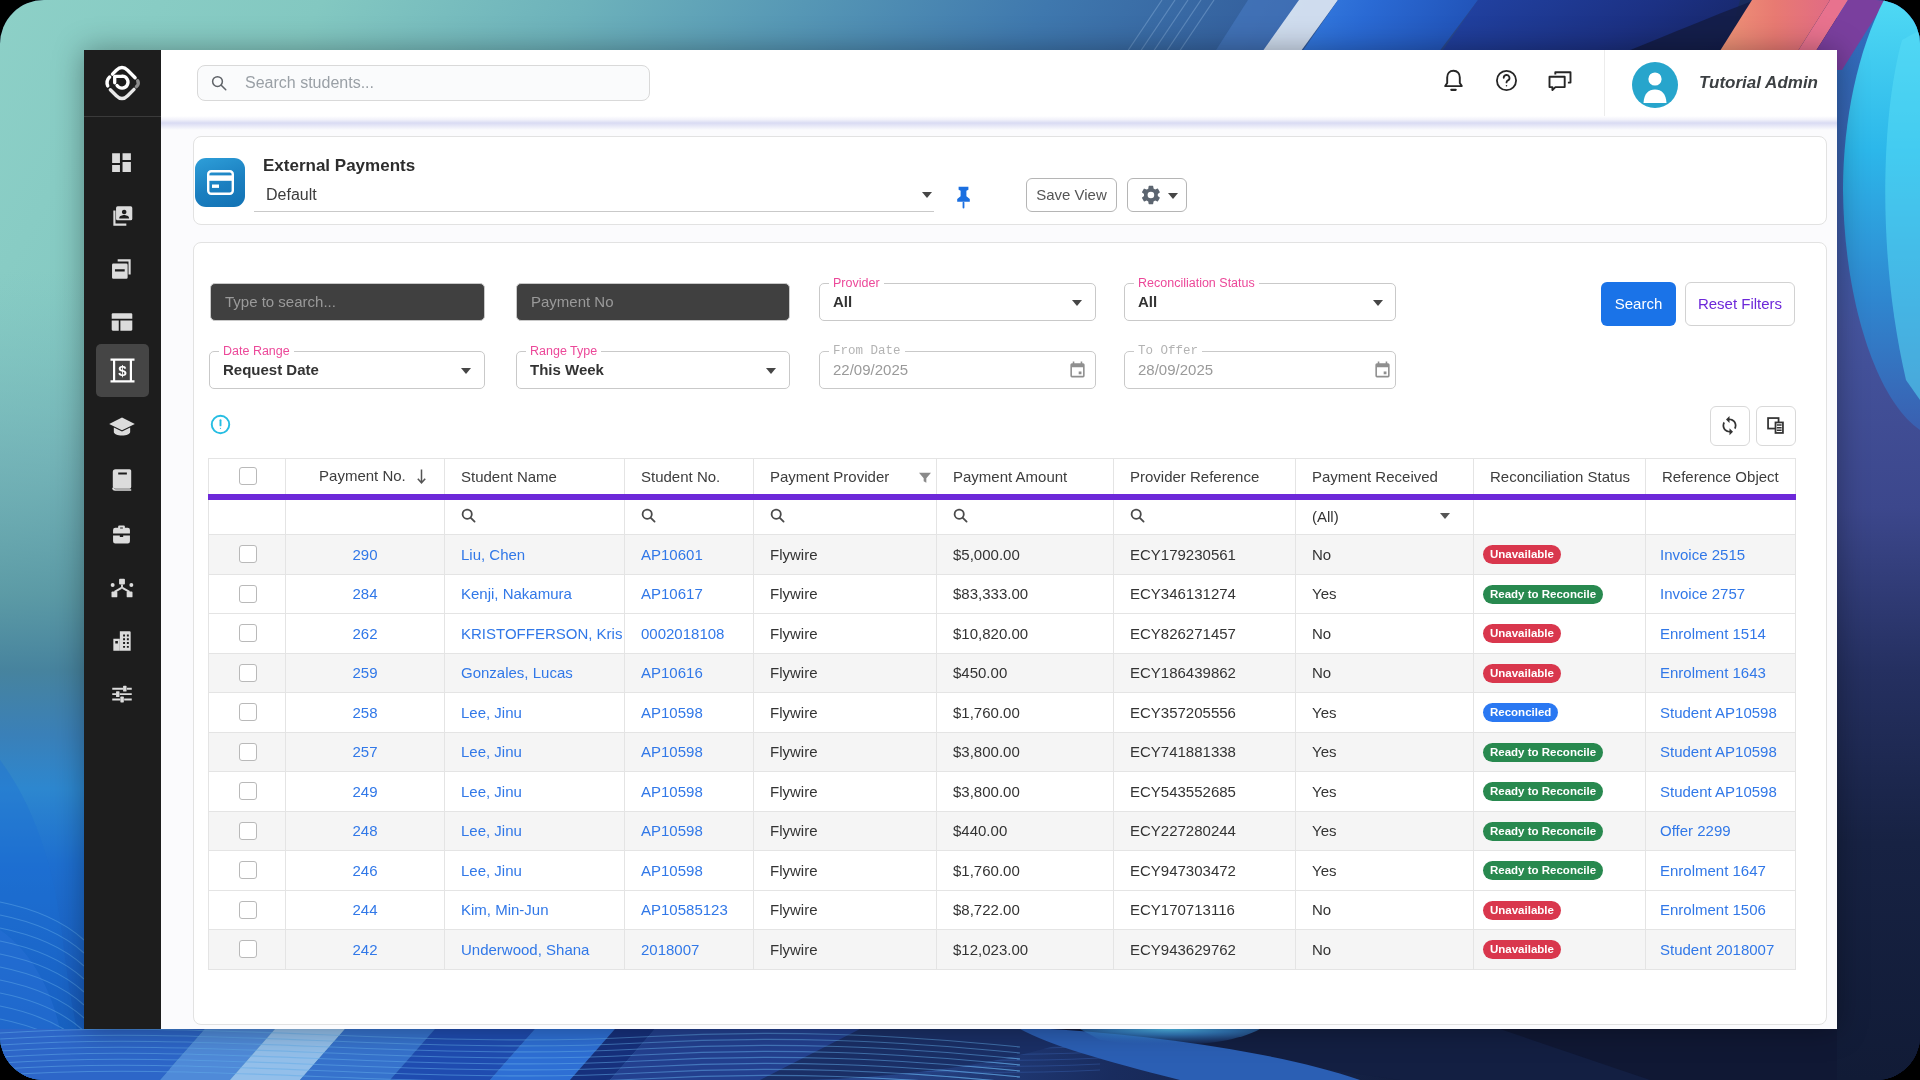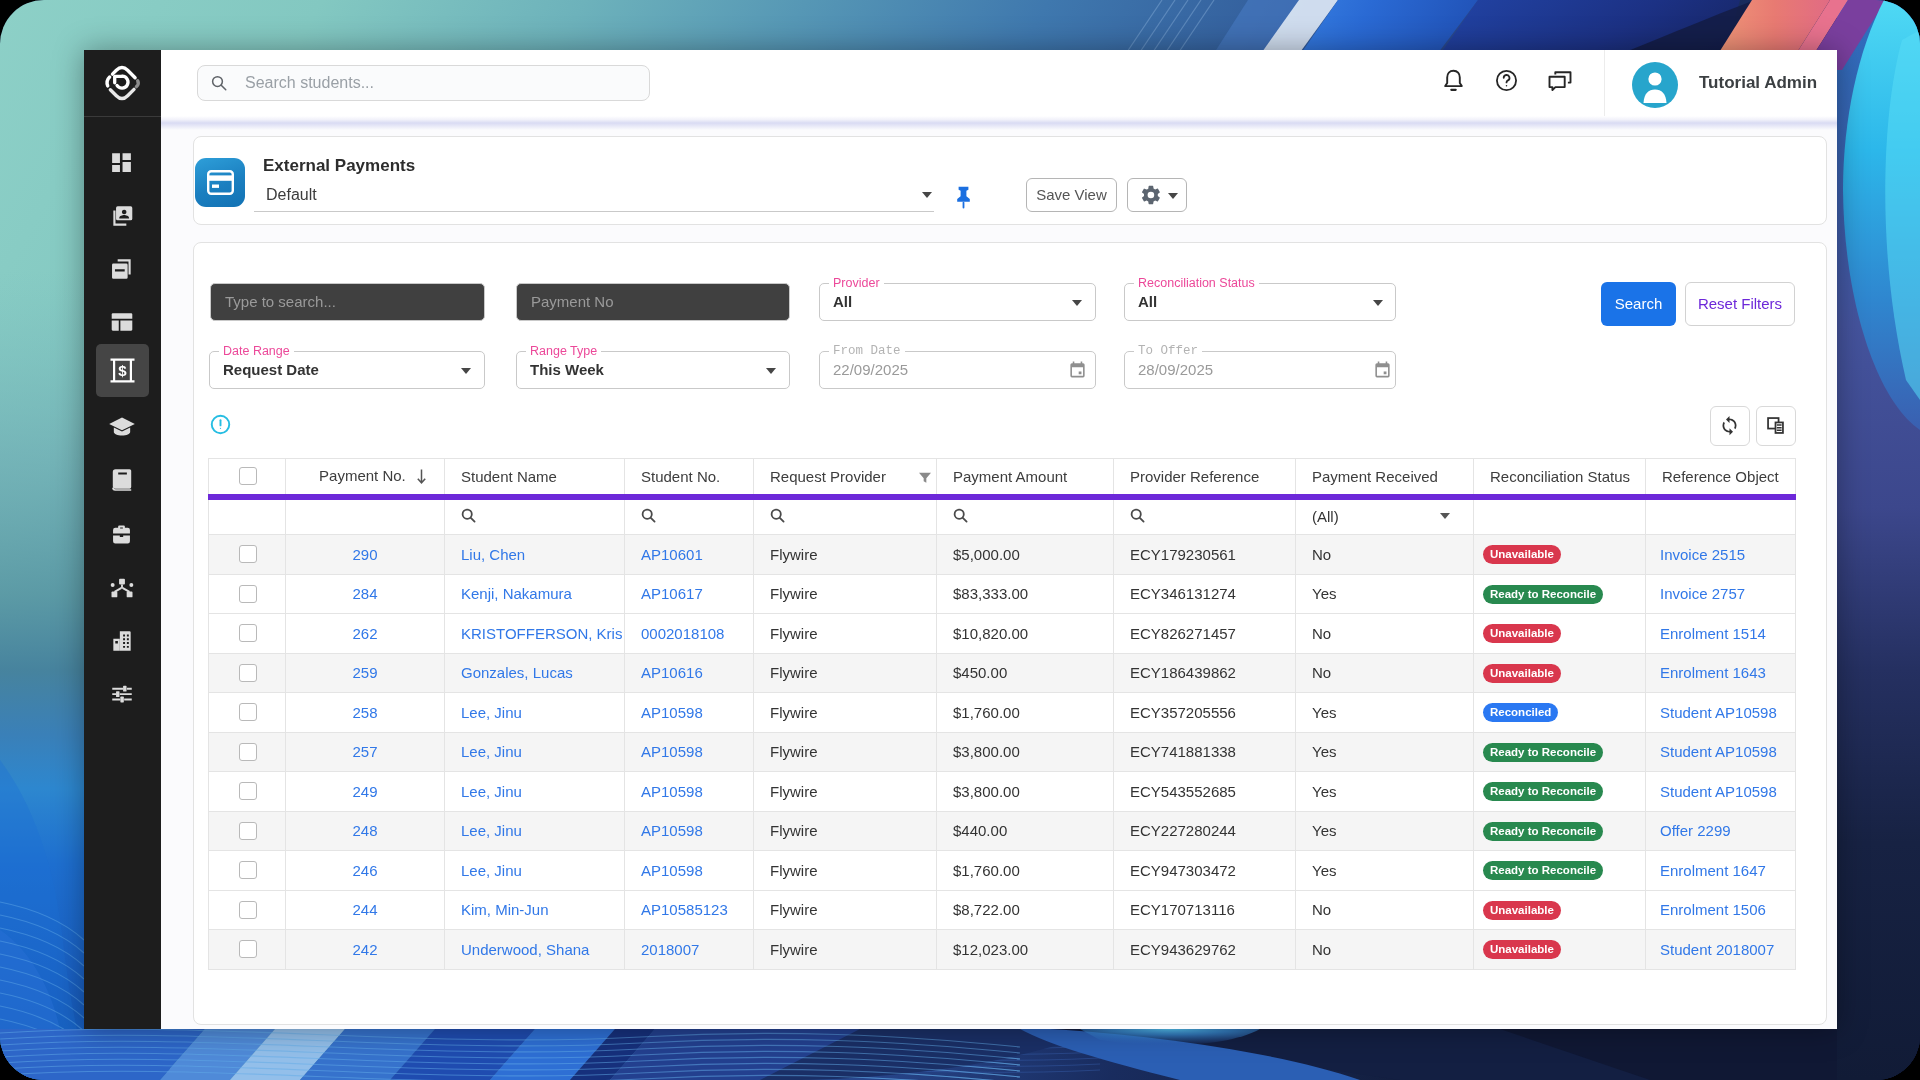--- a/index.html
+++ b/index.html
@@ -14,21 +14,21 @@
 #topbar { position:absolute; left:161px; top:50px; width:1676px; height:66px; background:#fff; }
 #gradstrip { position:absolute; left:161px; top:116px; width:1676px; height:14px;
   background:linear-gradient(to bottom, #ffffff 0%, #f2f2fa 25%, #d9dbf3 50%, rgba(251,251,253,0) 100%); }
 .card { position:absolute; background:#fff; border:1px solid #e2e2e2; border-radius:8px; }
 #hcard { left:193px; top:136px; width:1634px; height:89px; }
 #fcard { left:193px; top:242px; width:1634px; height:783px; }
 #sbox { position:absolute; left:197px; top:65px; width:453px; height:36px;
   border:1px solid #d9d9d9; border-radius:8px; background:#fafbfc; }
 #sbox span { position:absolute; left:47px; top:8px; font-size:16px; color:#9aa0a6; }
 #avatar { position:absolute; left:1632px; top:62px; width:46px; height:46px; }
-#uname { position:absolute; left:1699px; top:73px; font-size:17px; font-weight:bold; color:#3c4043; }
+#uname { position:absolute; left:1699px; top:73px; font-size:17px; font-weight:bold; color:#3c4043;font-style:italic; }
 #tbdiv { position:absolute; left:1604px; top:50px; width:1px; height:66px; background:#ececec; }
 #hico { position:absolute; left:195px; top:158px; width:50px; height:49px; border-radius:11px;
   background:linear-gradient(160deg,#2e9fd9 0%,#1b7fc0 55%,#1272b4 100%); }
 #htitle { position:absolute; left:263px; top:156px; font-size:17px; font-weight:bold; color:#2d2d2d; }
 #hdef { position:absolute; left:266px; top:186px; font-size:16px; color:#3c3c3c; }
 #hline { position:absolute; left:254px; top:211px; width:680px; height:1px; background:#c9c9c9; }
 .caret { width:0; height:0; border-left:5px solid transparent; border-right:5px solid transparent;
   border-top:6px solid #464646; position:absolute; }
 #savebtn { position:absolute; left:1026px; top:178px; width:91px; height:34px; border:1px solid #b5b5b5;
   border-radius:6px; background:#fff; font-size:15px; color:#555; text-align:center; line-height:32px; }
@@ -432,21 +432,21 @@
   <tbody>
       <tr class="hdr">
     <th>
           <div class="cb"></div>
         </th>
     <th style="text-align:center;">Payment No. <svg width="11" height="17" viewBox="0 0 11 17" style="vertical-align:-4px; margin-left:6px;">
             <path d="M5.5 1.5 v13 M1.8 10.7 L5.5 14.8 L9.2 10.7" stroke="#555" stroke-width="1.5" fill="none"></path>
           </svg></th>
     <th>Student Name</th>
     <th>Student No.</th>
-    <th>Request Provider</th>
+    <th>Payment Provider</th>
     <th>Payment Amount</th>
     <th>Provider Reference</th>
     <th>Payment Received</th>
     <th>Reconciliation Status</th>
     <th>Reference Object</th>
   </tr>
   <tr class="srch">
     <td></td>
         <td></td>
     <td><svg width="15" height="15" viewBox="0 0 15 15" fill="none" stroke="#4a4a4a" stroke-width="1.8">

